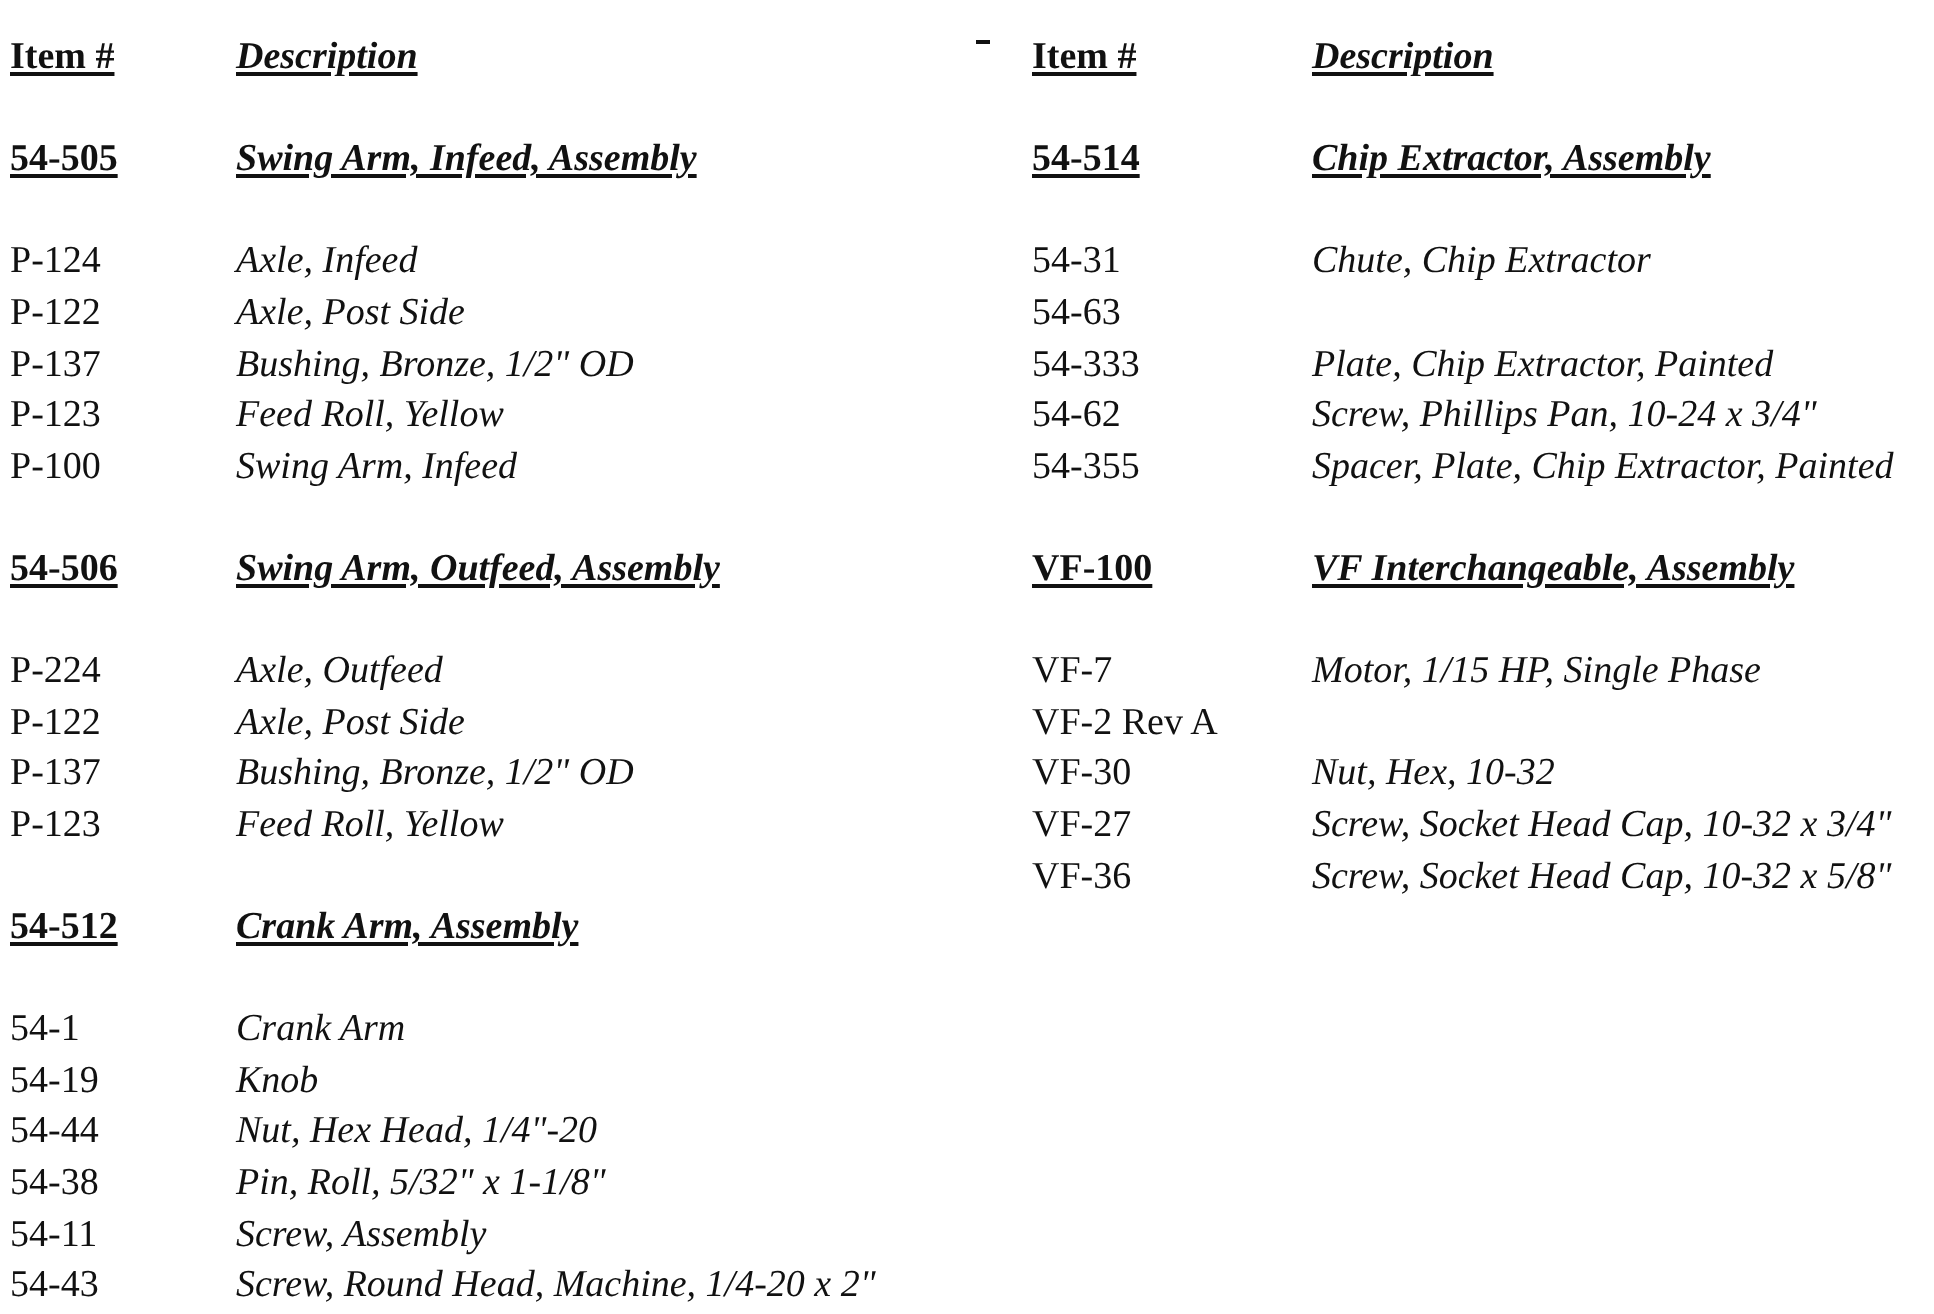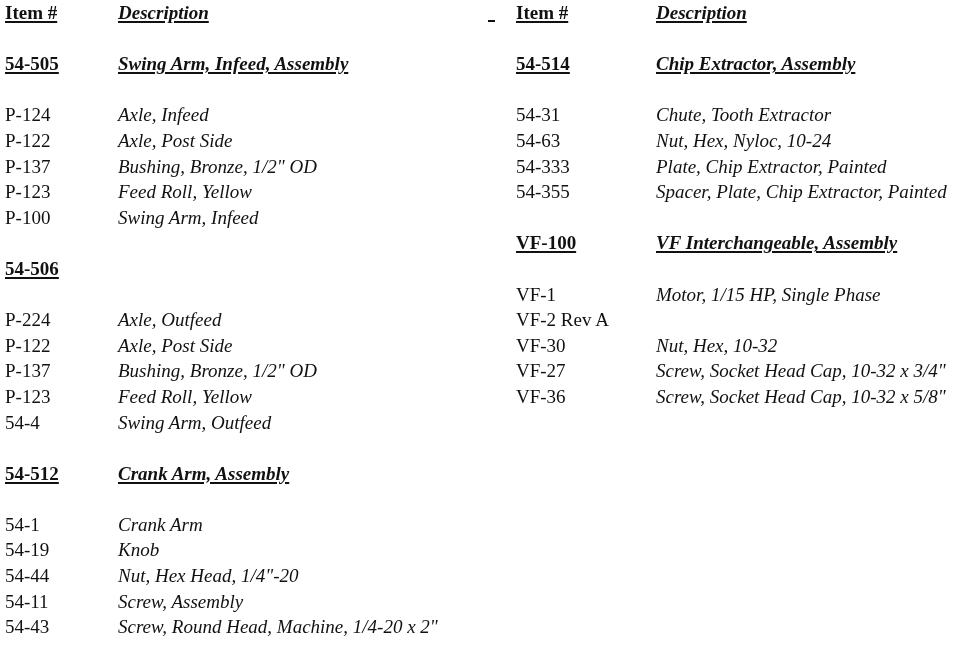--- a/index.html
+++ b/index.html
@@ -38,21 +38,21 @@
     }
     .col-left .desc { left: 113px; }
     .col-right .desc { left: 140px; }
     .hdr {
       font-weight: bold;
       text-decoration: underline;
       text-decoration-thickness: 1.5px;
       text-underline-offset: 2px;
     }
     .gap { height: 25.6px; }
-    .header-row { margin-top: 0; }
+    .header-row { margin-top: 16px; }
     .stray-mark {
       position: absolute;
       left: 488px;
       top: 20px;
       width: 7px;
       height: 2px;
       background: #111111;
     }
   </style>
 </head>
@@ -89,60 +89,61 @@
     <span class="desc">Feed Roll, Yellow</span>
   </div>
   <div class="row">
     <span class="item">P-100</span>
     <span class="desc">Swing Arm, Infeed</span>
   </div>
   <div class="gap"></div>
 
   <div class="row">
     <span class="item hdr">54-506</span>
+    <span class="desc hdr">Swing Arm, Outfeed, Assembly</span>
   </div>
   <div class="gap"></div>
   <div class="row">
     <span class="item">P-224</span>
     <span class="desc">Axle, Outfeed</span>
   </div>
   <div class="row">
     <span class="item">P-122</span>
     <span class="desc">Axle, Post Side</span>
   </div>
   <div class="row">
     <span class="item">P-137</span>
     <span class="desc">Bushing, Bronze, 1/2" OD</span>
   </div>
   <div class="row">
     <span class="item">P-123</span>
     <span class="desc">Feed Roll, Yellow</span>
   </div>
-  <div class="row">
-    <span class="item">54-4</span>
-    <span class="desc">Swing Arm, Outfeed</span>
-  </div>
   <div class="gap"></div>
 
   <div class="row">
     <span class="item hdr">54-512</span>
     <span class="desc hdr">Crank Arm, Assembly</span>
   </div>
   <div class="gap"></div>
   <div class="row">
     <span class="item">54-1</span>
     <span class="desc">Crank Arm</span>
   </div>
   <div class="row">
     <span class="item">54-19</span>
     <span class="desc">Knob</span>
   </div>
   <div class="row">
     <span class="item">54-44</span>
     <span class="desc">Nut, Hex Head, 1/4"-20</span>
+  </div>
+  <div class="row">
+    <span class="item">54-38</span>
+    <span class="desc">Pin, Roll, 5/32" x 1-1/8"</span>
   </div>
   <div class="row">
     <span class="item">54-11</span>
     <span class="desc">Screw, Assembly</span>
   </div>
   <div class="row">
     <span class="item">54-43</span>
     <span class="desc">Screw, Round Head, Machine, 1/4-20 x 2"</span>
   </div>
 </div>
@@ -154,43 +155,46 @@
   </div>
   <div class="gap"></div>
 
   <div class="row">
     <span class="item hdr">54-514</span>
     <span class="desc hdr">Chip Extractor, Assembly</span>
   </div>
   <div class="gap"></div>
   <div class="row">
     <span class="item">54-31</span>
-    <span class="desc">Chute, Tooth Extractor</span>
+    <span class="desc">Chute, Chip Extractor</span>
   </div>
   <div class="row">
     <span class="item">54-63</span>
-    <span class="desc">Nut, Hex, Nyloc, 10-24</span>
   </div>
   <div class="row">
     <span class="item">54-333</span>
     <span class="desc">Plate, Chip Extractor, Painted</span>
   </div>
   <div class="row">
+    <span class="item">54-62</span>
+    <span class="desc">Screw, Phillips Pan, 10-24 x 3/4"</span>
+  </div>
+  <div class="row">
     <span class="item">54-355</span>
     <span class="desc">Spacer, Plate, Chip Extractor, Painted</span>
   </div>
   <div class="gap"></div>
 
   <div class="row">
     <span class="item hdr">VF-100</span>
     <span class="desc hdr">VF Interchangeable, Assembly</span>
   </div>
   <div class="gap"></div>
   <div class="row">
-    <span class="item">VF-1</span>
+    <span class="item">VF-7</span>
     <span class="desc">Motor, 1/15 HP, Single Phase</span>
   </div>
   <div class="row">
     <span class="item">VF-2 Rev A</span>
   </div>
   <div class="row">
     <span class="item">VF-30</span>
     <span class="desc">Nut, Hex, 10-32</span>
   </div>
   <div class="row">

